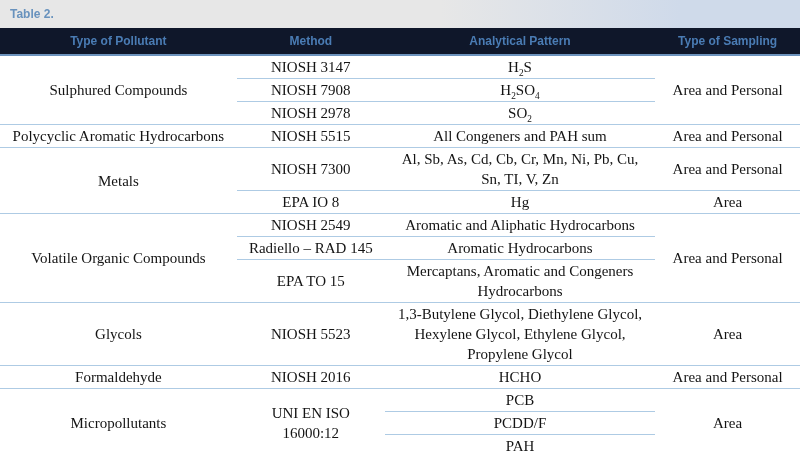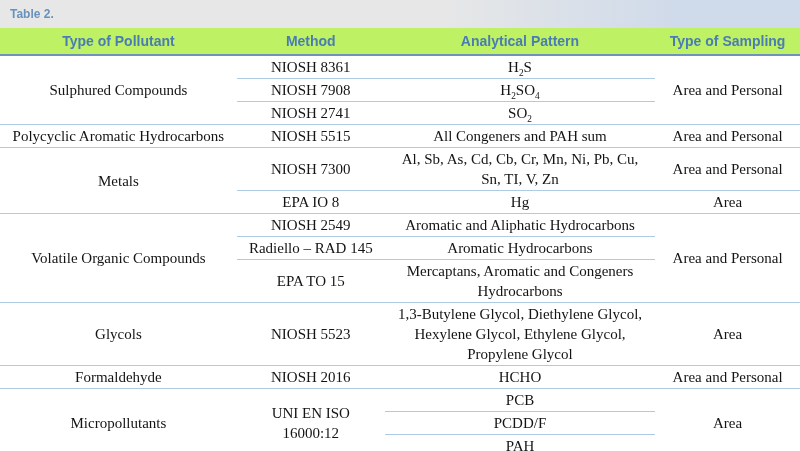--- a/index.html
+++ b/index.html
@@ -36,22 +36,22 @@
     color:var(--body-text);
     font-size:15px;line-height:20px;
   }
   col.c1{width:29.6%}
   col.c2{width:18.5%}
   col.c3{width:33.8%}
   col.c4{width:18.1%}
   thead th{
     font-family:"Liberation Sans",sans-serif;
     font-weight:bold;color:var(--header-text);
-    font-size:14px;line-height:18px;
-    padding:4px 4px;background:#bef264;
+    font-size:12px;line-height:18px;
+    padding:4px 4px;background:#0f172a;
     border-bottom:2px solid var(--rule-strong);
     text-align:center;vertical-align:middle;margin-top:24px;
   }
   td{
     text-align:center;vertical-align:middle;
     padding:1px 8px;background:#fff;
   }
   td.sb{border-bottom:1px solid var(--rule-light);}
   td.gb{border-bottom:1px solid var(--rule-light);text-align:center;}
   sub{font-size:0.62em;line-height:0;}
@@ -77,30 +77,30 @@
         <th>Type of Pollutant</th>
         <th>Method</th>
         <th>Analytical Pattern</th>
         <th>Type of Sampling</th>
       </tr>
     </thead>
     <tbody>
 
       <tr>
         <td rowspan="3" class="gb">Sulphured Compounds</td>
-        <td class="sb">NIOSH 8361</td>
+        <td class="sb">NIOSH 3147</td>
         <td class="sb"><span>H</span><sub>2</sub><span>S</span></td>
         <td rowspan="3" class="gb">Area and Personal</td>
       </tr>
       <tr>
         <td class="sb">NIOSH 7908</td>
         <td class="sb"><span>H</span><sub>2</sub><span>SO</span><sub>4</sub></td>
       </tr>
       <tr>
-        <td class="gb">NIOSH 2741</td>
+        <td class="gb">NIOSH 2978</td>
         <td class="gb"><span>SO</span><sub>2</sub></td>
       </tr>
 
       <tr>
         <td class="gb">Polycyclic Aromatic Hydrocarbons</td>
         <td class="gb">NIOSH 5515</td>
         <td class="gb">All Congeners and PAH sum</td>
         <td class="gb">Area and Personal</td>
       </tr>
 

